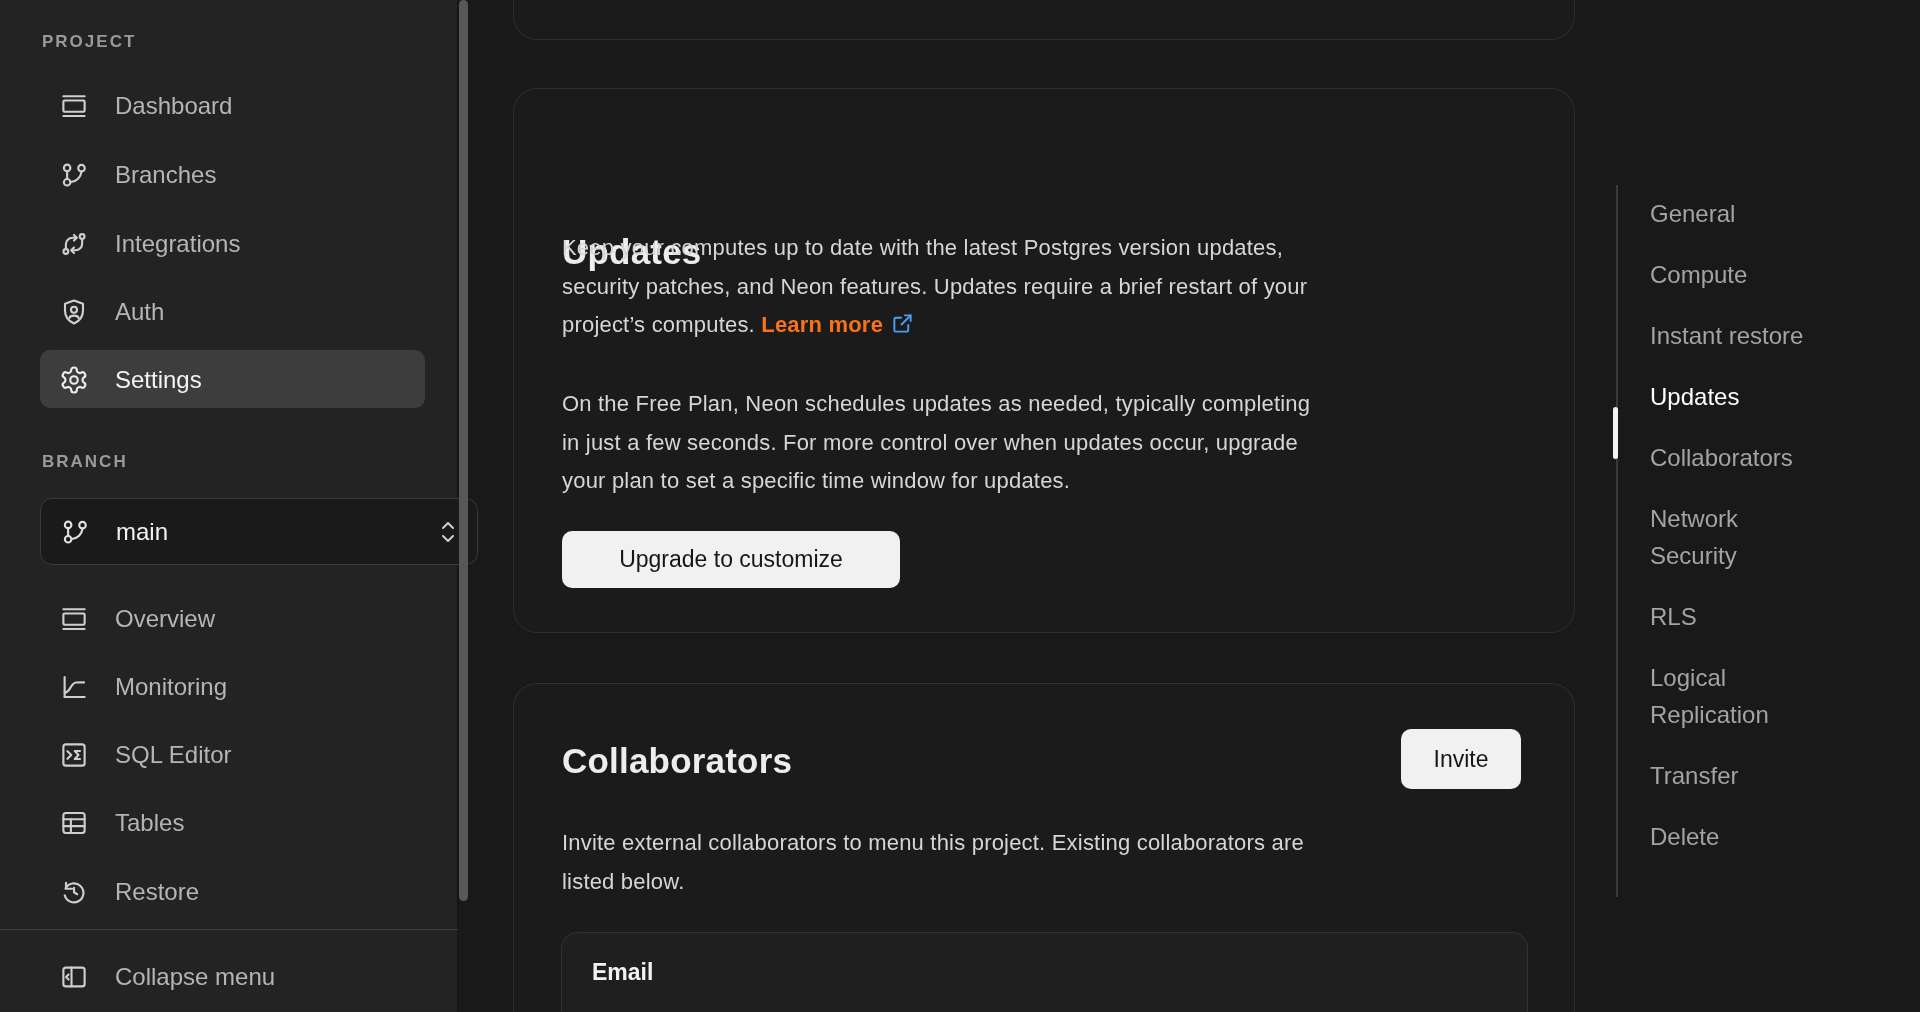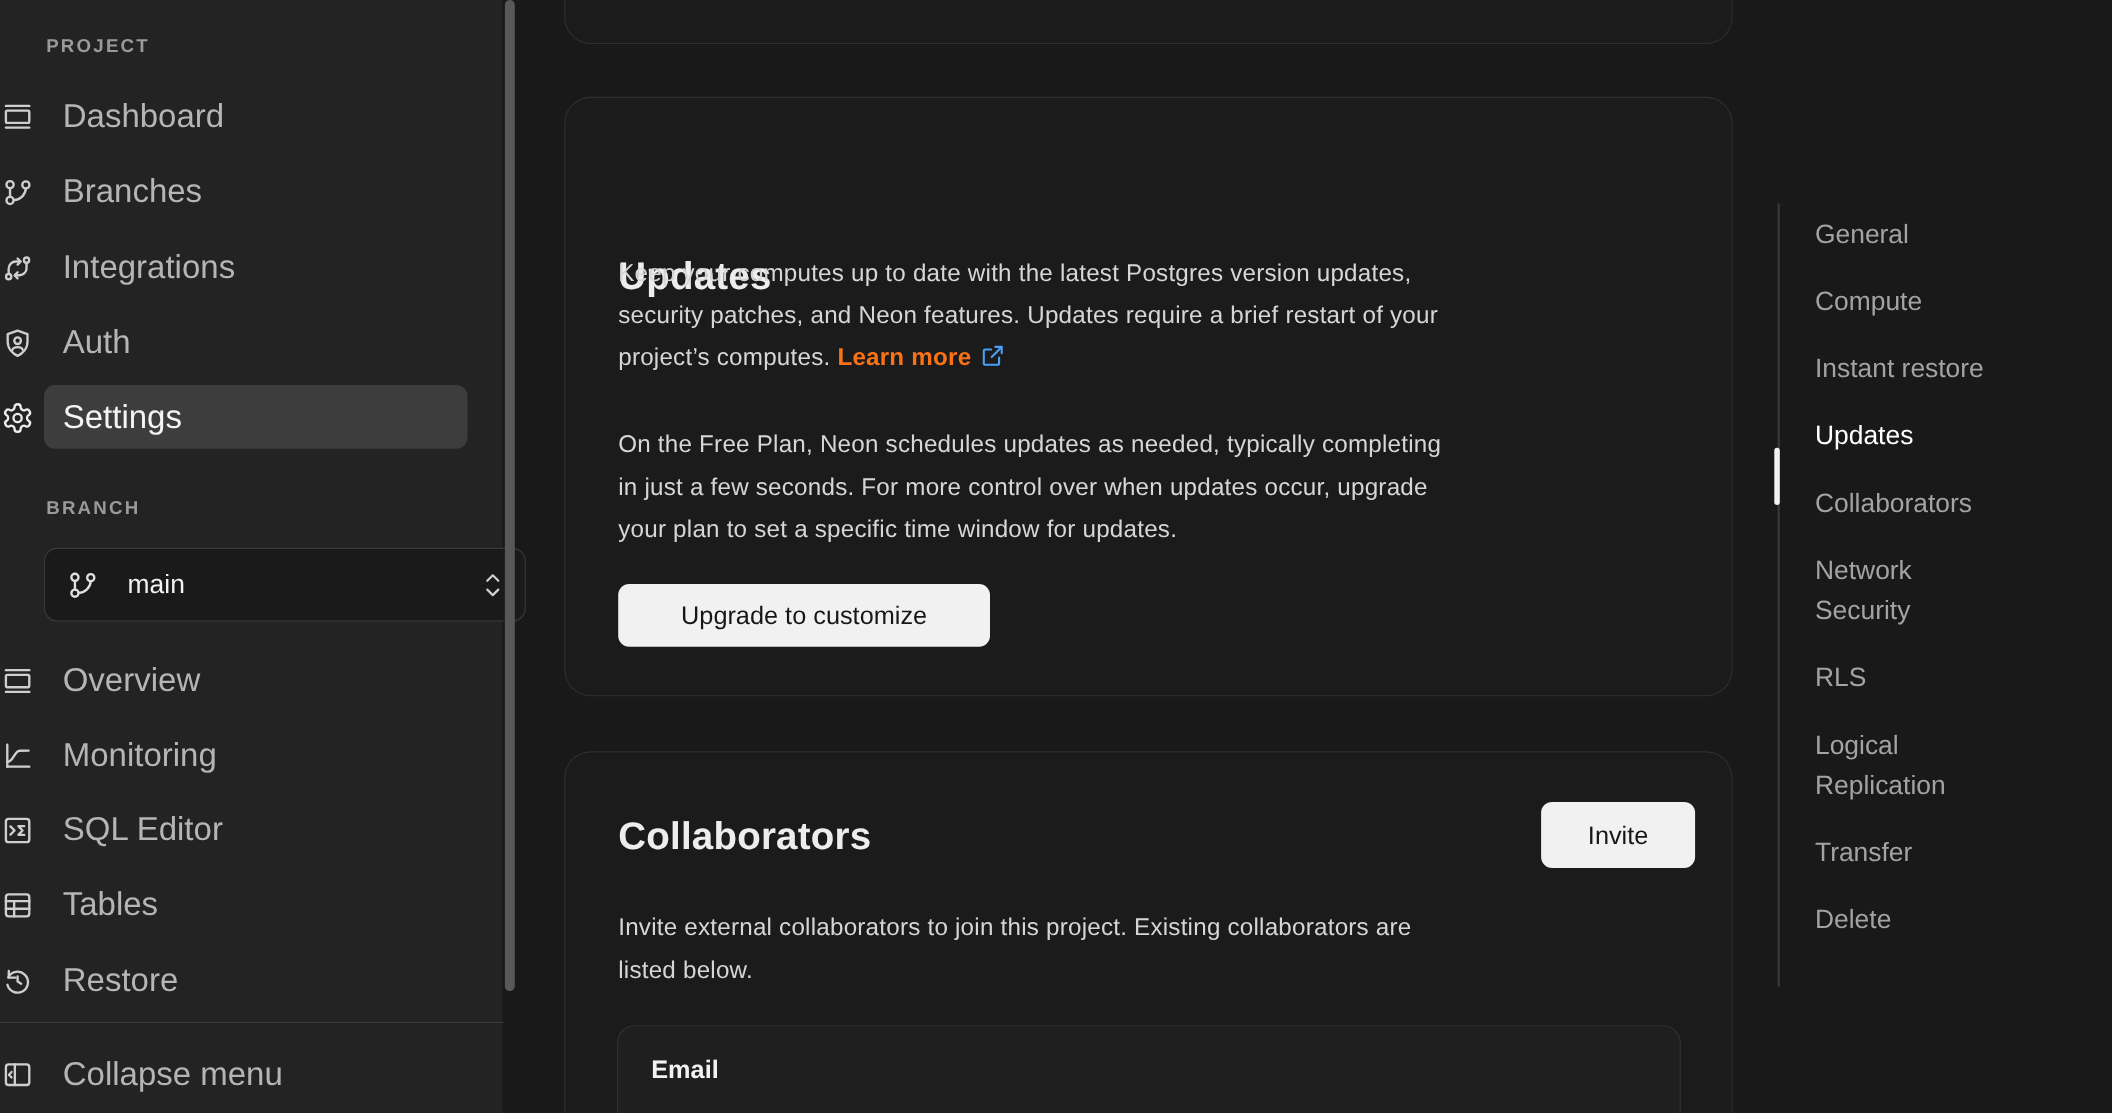--- a/index.html
+++ b/index.html
@@ -14,22 +14,22 @@
   .sidebar{
     position:absolute;left:0;top:0;width:458px;height:1012px;
     background:#232323;border-right:1px solid #141414;
   }
   .side-label{
     position:absolute;left:42px;font-size:17px;font-weight:700;
     letter-spacing:2px;color:#9a9a9a;
   }
   .side-row{
     position:absolute;left:0;width:410px;height:58px;
-    display:flex;align-items:center;
-    color:#b5b5b5;font-size:30px;cursor:pointer;
+    display:flex;align-items:center;padding-left:58px;
+    color:#b5b5b5;font-size:24px;cursor:pointer;
   }
   .side-row .ic{width:32px;height:32px;flex:0 0 32px;margin-right:25px;color:#cfcfcf;display:flex;align-items:center;justify-content:center;}
   .side-row .ic svg{width:30px;height:30px;}
   .side-row.selected{color:#f4f4f4;}
   .side-row.selected .ic{color:#ededed;}
   .select-highlight{
     position:absolute;left:40px;top:350px;width:385px;height:58px;
     background:#3d3d3d;border-radius:10px;
   }
   .branch-select{
@@ -68,21 +68,21 @@
   .p2{top:296px;}
   .p-collab{top:140px;}
   .link{color:#f97316;font-weight:700;text-decoration:none;cursor:pointer;}
   .ext-ic{display:inline-block;vertical-align:-3px;margin-left:8px;color:#4b9ef5;}
   .btn{
     position:absolute;display:flex;align-items:center;justify-content:center;
     background:#f1f1f1;color:#161616;border:none;border-radius:10px;
     font-size:23px;font-family:"Liberation Sans",sans-serif;cursor:pointer;
   }
   .btn-upgrade{left:48px;top:442px;width:338px;height:57px;}
-  .btn-invite{left:887px;top:45px;width:140px;height:60px;}
+  .btn-invite{left:887px;top:45px;width:120px;height:60px;}
   .collab-table{
     position:absolute;left:47px;top:248px;width:967px;height:120px;
     background:#1f1f1f;border:1px solid #323232;border-radius:16px;
   }
   .collab-table .th{
     position:absolute;left:30px;top:26px;font-size:23px;font-weight:700;color:#f2f2f2;
   }
   
   .rnav-track{position:absolute;left:1616px;top:185px;width:2px;height:712px;background:#3a3a3a;}
   .rnav-indicator{position:absolute;left:1613px;top:407px;width:5px;height:52px;background:#f2f2f2;border-radius:3px;}
@@ -270,21 +270,21 @@
             </svg></span></div>
       <div class="para p2">On the Free Plan, Neon schedules updates as needed, typically completing
 in just a few seconds. For more control over when updates occur, upgrade
 your plan to set a specific time window for updates.</div>
       <button class="btn btn-upgrade">Upgrade to customize</button>
     </section>
 
     <section class="card card-collab">
       <h1>Collaborators</h1>
       <button class="btn btn-invite">Invite</button>
-      <div class="para p-collab">Invite external collaborators to join this project. Existing collaborators are
+      <div class="para p-collab">Invite external collaborators to menu this project. Existing collaborators are
 listed below.</div>
       <div class="collab-table">
         <div class="th">Email</div>
       </div>
     </section>
 
   </main>
 
   <div class="rnav-track"></div>
   <div class="rnav-indicator"></div>

